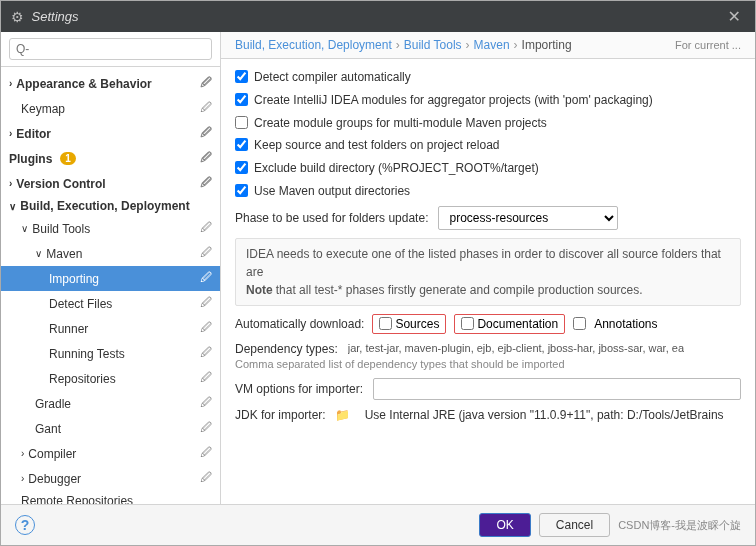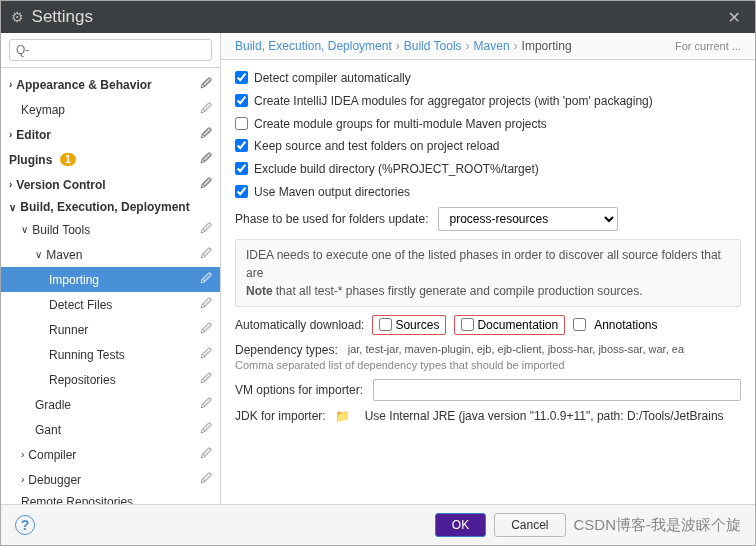--- a/index.html
+++ b/index.html
@@ -1,20 +1,20 @@
 <!DOCTYPE html>
 <html><head>
   <meta charset="utf-8">
   <style>
     * { box-sizing: border-box; margin: 0; padding: 0; font-family: 'Segoe UI', Arial, sans-serif; font-size: 12px; }
     body { background: #f0f0f0; display: flex; justify-content: center; align-items: center; height: 100vh; }
     .dialog { width: 756px; height: 546px; background: #fff; border: 1px solid #aaa; display: flex; flex-direction: column; box-shadow: 4px 4px 12px rgba(0,0,0,0.3); }
     .title-bar { background: #3c3f41; color: #bbb; display: flex; align-items: center; padding: 6px 10px; gap: 8px; flex-shrink: 0; }
     .title-bar-icon { font-size: 14px; }
-    .title-bar-text { flex: 1; font-size: 17px; color: #ddd; }
+    .title-bar-text { flex: 1; font-size: 13px; color: #ddd; font-style: italic; }
     .title-bar-close { color: #bbb; cursor: pointer; font-size: 16px; padding: 0 4px; }
     .main-content { display: flex; flex: 1; overflow: hidden; }
     .sidebar { width: 220px; background: #fff; border-right: 1px solid #d4d4d4; display: flex; flex-direction: column; overflow: hidden; flex-shrink: 0; }
     .search-box { padding: 6px 8px; border-bottom: 1px solid #d4d4d4; }
     .search-input { width: 100%; border: 1px solid #ccc; border-radius: 3px; padding: 3px 6px; font-size: 12px; color: #333; outline: none; }
     .sidebar-tree { flex: 1; overflow-y: auto; padding: 4px 0; }
     .tree-item { padding: 3px 8px; cursor: pointer; display: flex; align-items: center; gap: 4px; color: #333; white-space: nowrap; }
     .tree-item.selected { background: #4a90d9; color: #fff; }
     .tree-item.level-0 { font-weight: bold; padding-left: 8px; }
     .tree-item.level-1 { padding-left: 20px; }
@@ -46,21 +46,21 @@
     .vm-row { display: flex; align-items: center; gap: 10px; margin-bottom: 8px; }
     .text-input { border: 1px solid #bbb; border-radius: 2px; padding: 3px 6px; font-size: 12px; flex: 1; outline: none; }
     .jdk-row { display: flex; align-items: center; gap: 10px; margin-bottom: 8px; }
     .jdk-value { color: #333; font-size: 11px; }
     .jdk-icon { color: #5a8a5a; margin-right: 4px; }
     .dialog-footer { border-top: 1px solid #d4d4d4; padding: 8px 14px; display: flex; align-items: center; justify-content: flex-end; gap: 8px; background: #f5f5f5; flex-shrink: 0; }
     .help-icon { margin-right: auto; color: #4a90d9; cursor: pointer; font-size: 14px; font-weight: bold; width: 20px; height: 20px; border: 1px solid #4a90d9; border-radius: 50%; display: flex; align-items: center; justify-content: center; }
     .btn { padding: 4px 16px; border-radius: 3px; border: 1px solid transparent; cursor: pointer; font-size: 12px; }
     .btn-ok { background: #4c1d95; color: #fff; border-color: #3a7bc8; }
     .btn-cancel { background: #f5f5f5; color: #333; border-color: #bbb; }
-    .csdn-watermark { color: #888; font-size: 15px; }
+    .csdn-watermark { color: #888; font-size: 11px; }
     .combo-select { border: 1px solid #bbb; border-radius: 2px; padding: 3px 6px; font-size: 12px; background: #fff; outline: none; min-width: 180px; }
   </style>
 </head>
 <body>
 
 <div class="dialog">
 
   <div class="title-bar">
     <span class="title-bar-icon">⚙</span>
     <span class="title-bar-text">Settings</span>

